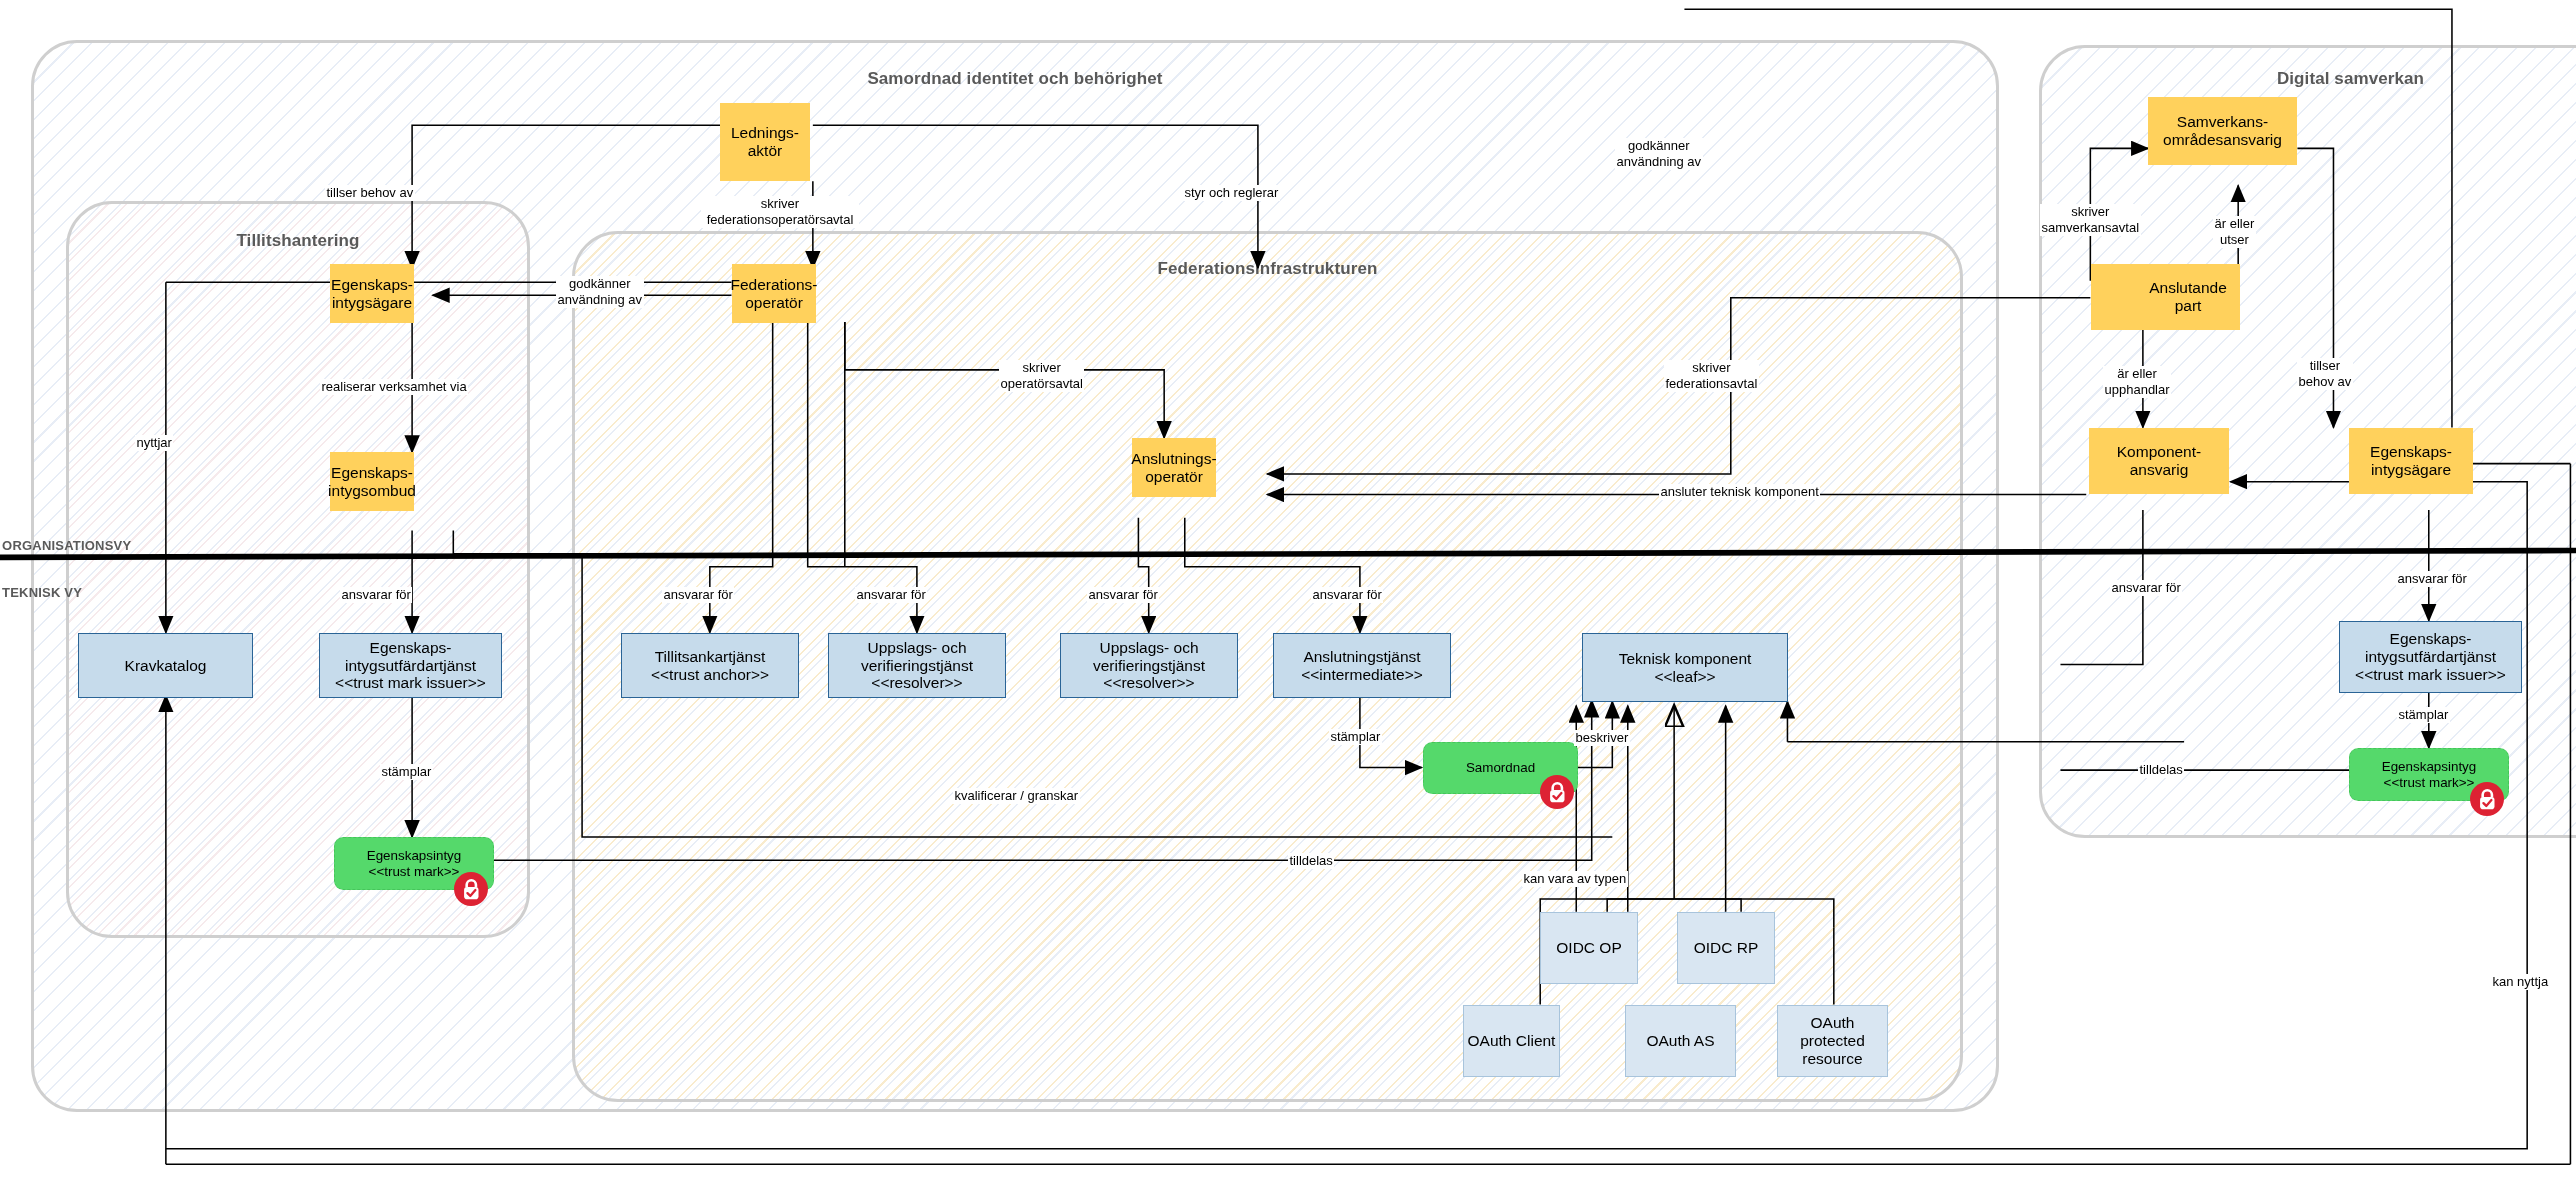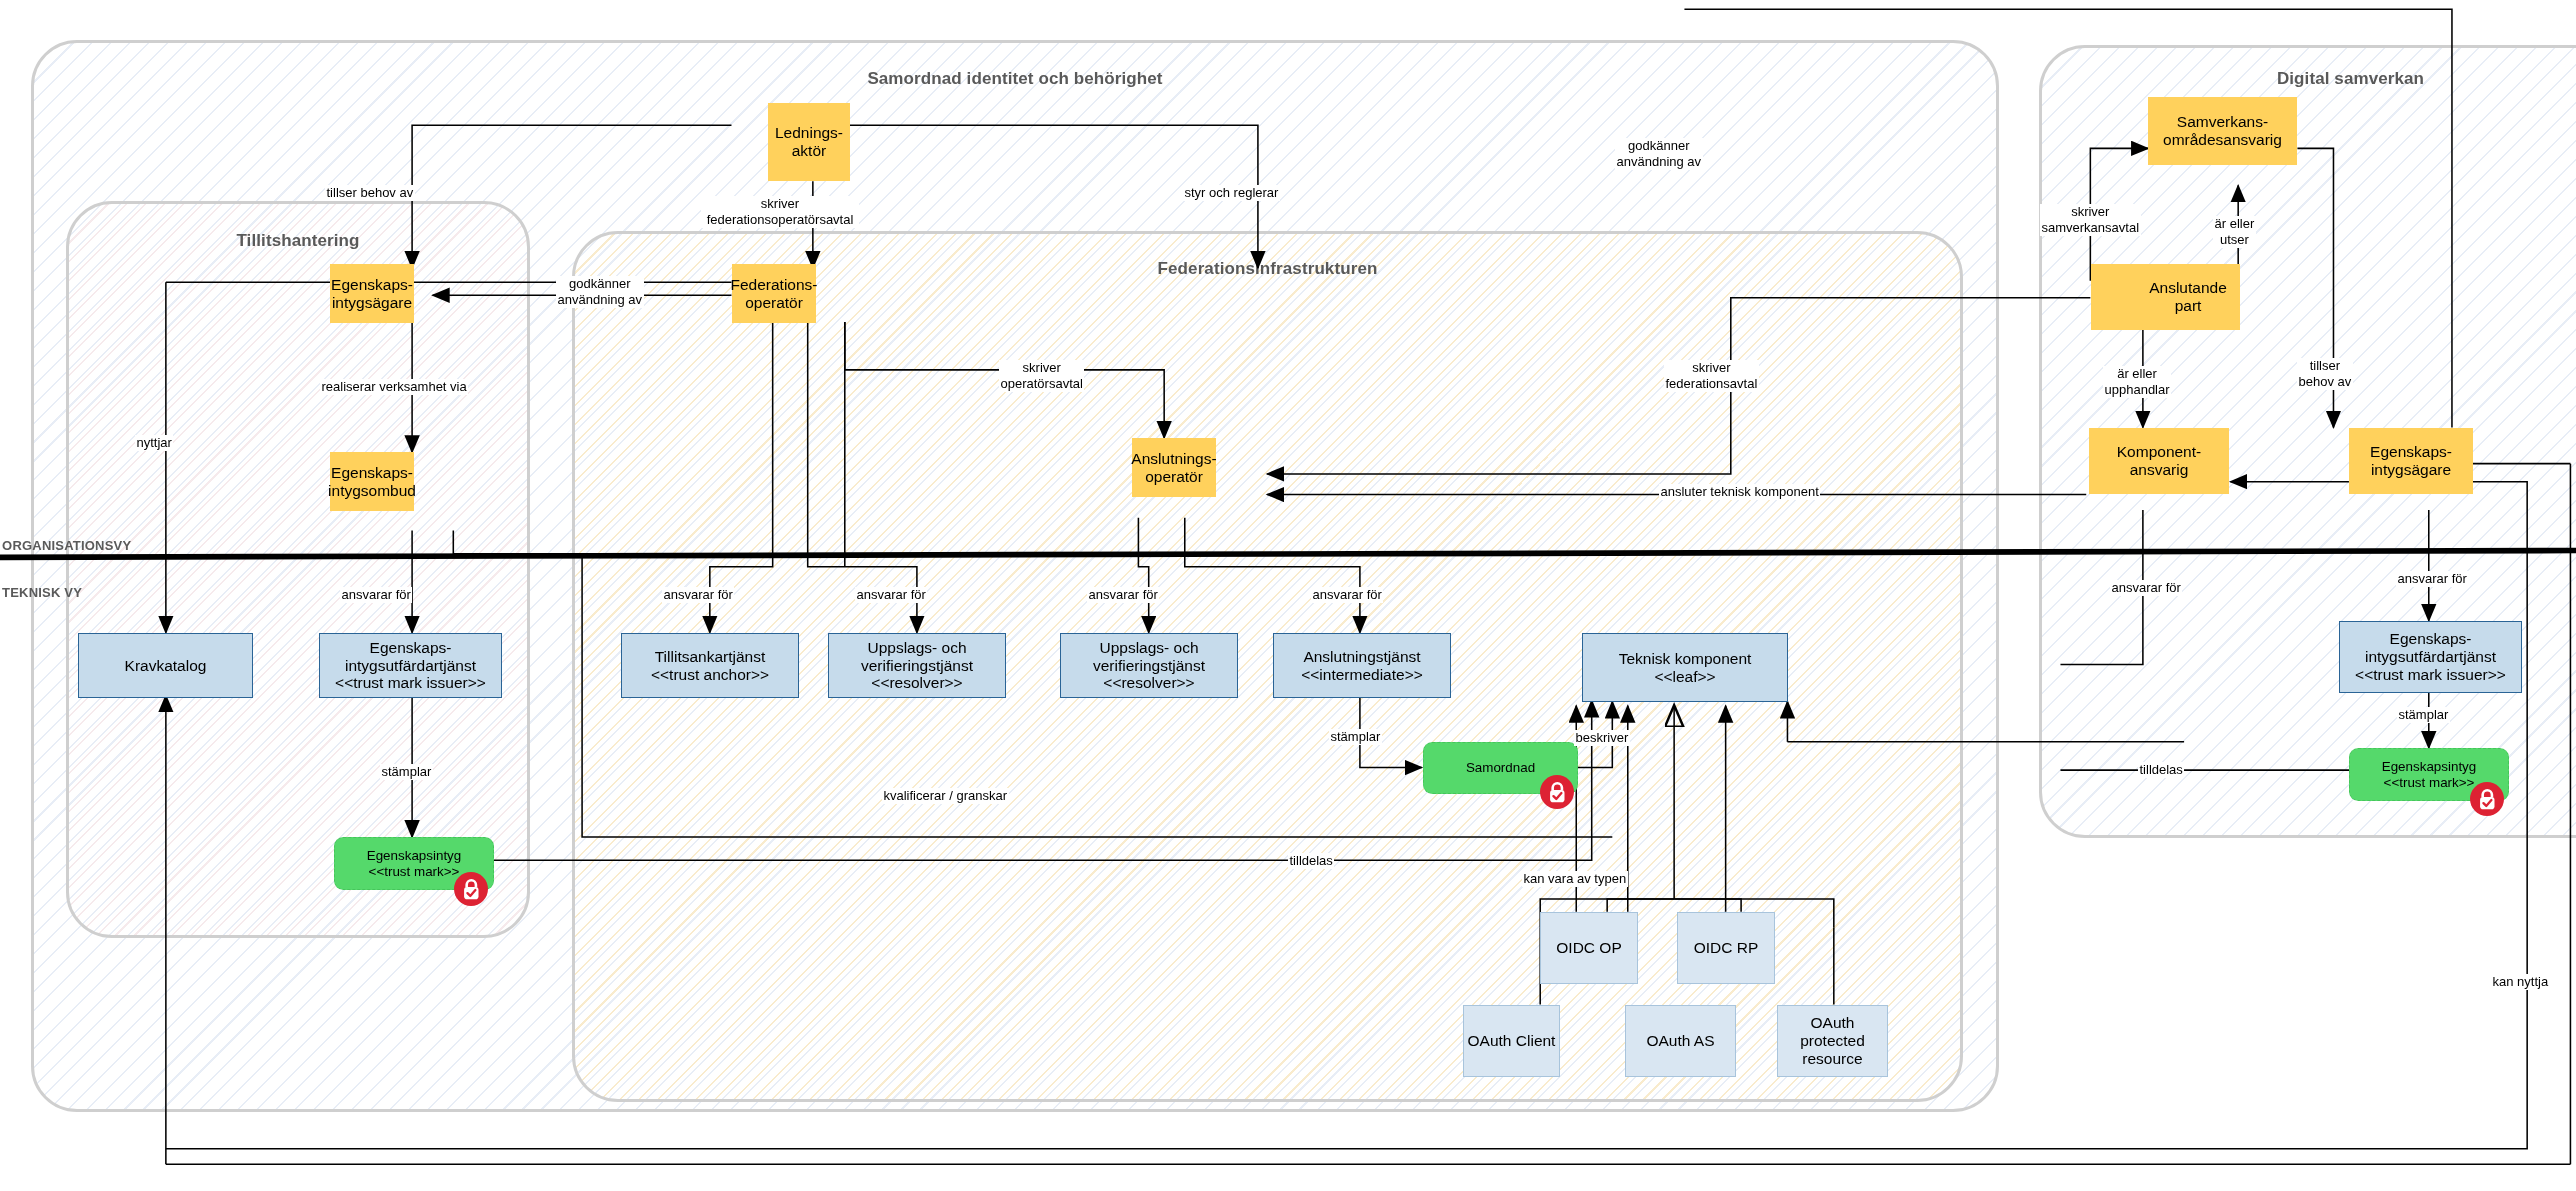--- a/index.html
+++ b/index.html
@@ -152,21 +152,21 @@
     </g>
   </svg>
 
   <svg class="layer" viewBox="0 0 5226 2312">
     <path d="M0,1082 L5226,1068" stroke="#000" stroke-width="11" fill="none"></path>
   </svg>
 
   <div class="viewlbl" style="left:2.1px;top:538px;">ORGANISATIONSVY</div>
   <div class="viewlbl" style="left:2.1px;top:585px;">TEKNISK VY</div>
 
-  <div class="node role" style="left:768px;top:103px;width:82px;height:78px;">
+  <div class="node role" style="left:720px;top:103px;width:90px;height:78px;">
     <span class="lines">Lednings-<br>aktör</span>
   </div>
 
   <div class="node role" style="left:732px;top:264px;width:84px;height:59px;">
     <span class="lines">Federations-<br>operatör</span>
   </div>
 
   <div class="node role" style="left:330px;top:264px;width:84px;height:59px;">
     <span class="lines">Egenskaps-<br>intygsägare</span>
   </div>
@@ -296,20 +296,20 @@
   <div class="elabel" style="left:855px;top:587px;">ansvarar för</div>
   <div class="elabel" style="left:1087px;top:587px;">ansvarar för</div>
   <div class="elabel" style="left:1311px;top:587px;">ansvarar för</div>
   <div class="elabel" style="left:2110px;top:580px;">ansvarar för</div>
   <div class="elabel" style="left:2396px;top:571px;">ansvarar för</div>
 
   <div class="elabel" style="left:380px;top:764px;">stämplar</div>
   <div class="elabel" style="left:1329px;top:729px;">stämplar</div>
   <div class="elabel" style="left:2397px;top:707px;">stämplar</div>
   <div class="elabel" style="left:1574px;top:730px;">beskriver</div>
-  <div class="elabel" style="left:882px;top:788px;">kvalificerar / granskar</div>
+  <div class="elabel" style="left:953px;top:788px;">kvalificerar / granskar</div>
   <div class="elabel" style="left:1288px;top:853px;">tilldelas</div>
   <div class="elabel" style="left:2138px;top:762px;">tilldelas</div>
   <div class="elabel" style="left:1522px;top:871px;">kan vara av typen</div>
   <div class="elabel" style="left:2491px;top:974px;">kan nyttja</div>
 
 </div>
 
 
 </body></html>

